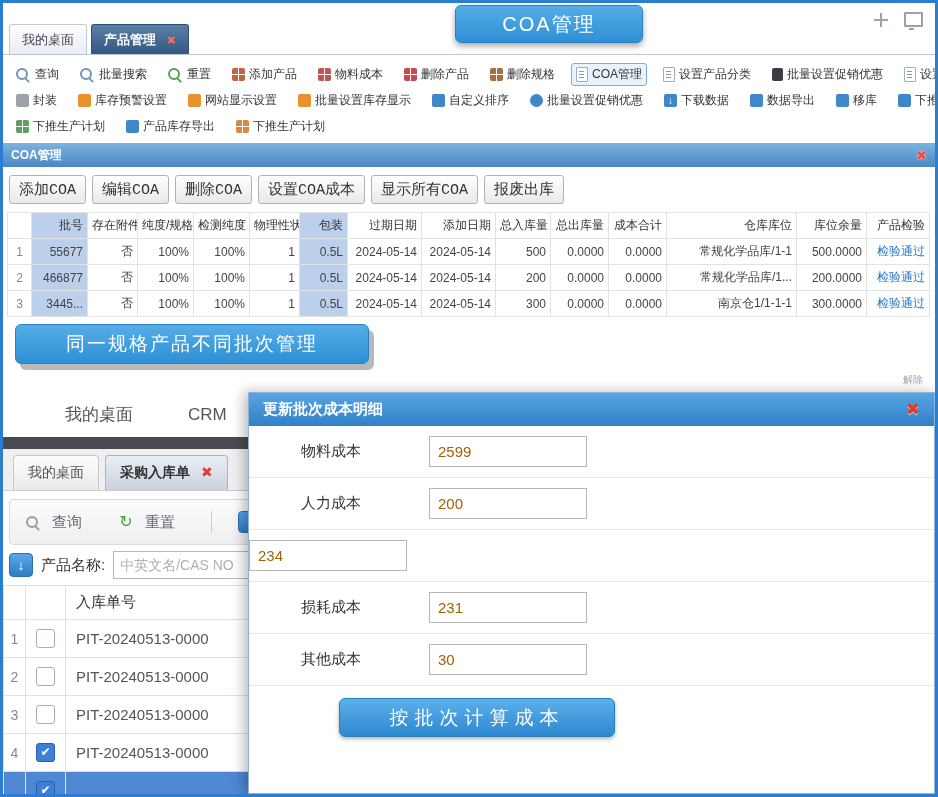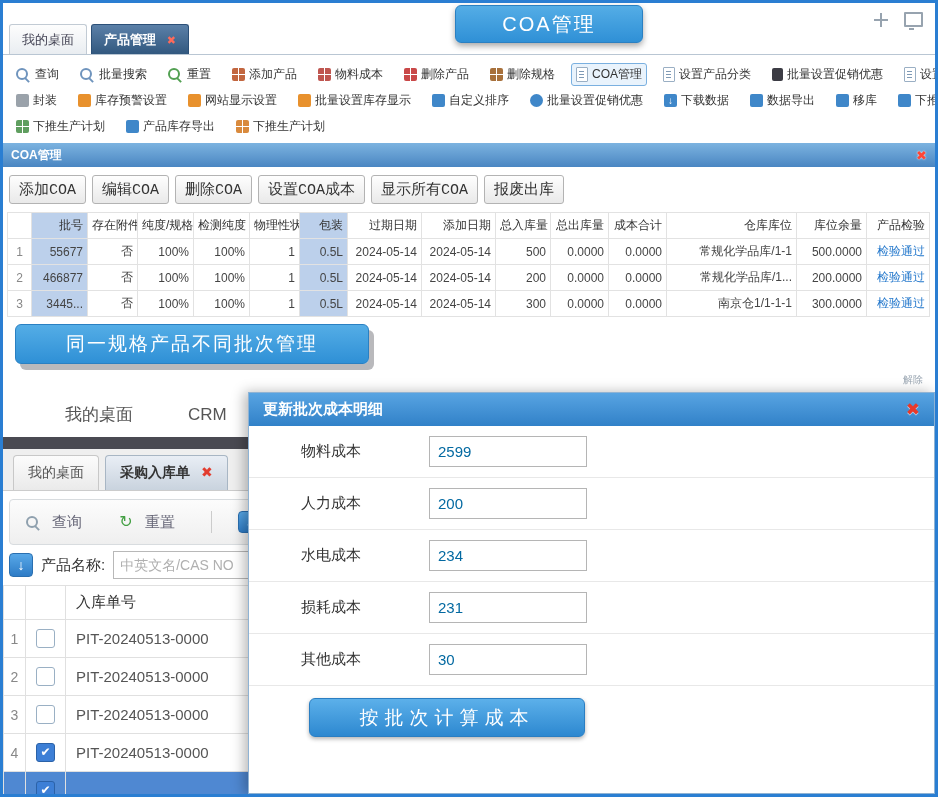--- a/index.html
+++ b/index.html
@@ -138,26 +138,26 @@
 
   
   .dialog{position:absolute;left:245px;top:389px;width:687px;height:402px;background:#fff;
     border:1px solid #8fb3d4;box-shadow:-4px 0 12px rgba(0,0,0,.28);z-index:50;box-sizing:border-box}
   .dlg-head{height:33px;background:linear-gradient(#58a4e2,#3181c8);display:flex;align-items:center;
     padding:0 14px;color:#fff;font-size:15px;font-weight:bold}
   .dlg-close{margin-left:auto;color:#e8392a;font-size:17px;font-weight:bold;cursor:pointer;
     text-shadow:0 1px 0 rgba(255,255,255,.6)}
   .dlg-row{height:51px;display:flex;align-items:center;border-bottom:1px solid #e8e8e8}
   .dlg-label{width:180px;text-align:center;padding-right:16px;font-size:15px;color:#333;box-sizing:border-box;flex:none}
-  .dlg-input{width:158px;height:31px;border:1px solid #b5b5b5;font-size:15px;padding:0 8px;color:#0369a1;
+  .dlg-input{width:158px;height:31px;border:1px solid #b5b5b5;font-size:15px;padding:0 8px;color:#a16207;
     box-sizing:border-box;font-family:inherit}
   .dlg-total{height:45px}
   .dlg-total-value{font-size:15px;color:#333}
   .dlg-btn-row{padding-top:12px}
-  .dlg-btn{display:block;margin-left:60px;width:276px;height:39px;border:1px solid #2a7ec2;border-radius:6px;
+  .dlg-btn{display:block;margin-left:90px;width:276px;height:39px;border:1px solid #2a7ec2;border-radius:6px;
     background:linear-gradient(#5cb0ea,#2d88d0);color:#fff;font-size:19px;letter-spacing:6px;
     box-shadow:0 2px 4px rgba(0,0,0,.3);cursor:pointer;font-family:inherit}
 </style>
 </head>
 <body>
 
 <div class="canvas" data-name="screen-root">
 
   <div class="tabbar" data-name="top-tab-bar">
     <div class="tabs" data-name="top-tabs">
@@ -532,21 +532,20 @@
           <span class="dlg-label" data-name="field-label">物料成本</span>
           <input class="dlg-input" type="text" data-name="cost-input" value="2599" style="">
         </div>
 
         <div class="dlg-row" data-name="dialog-field-row">
           <span class="dlg-label" data-name="field-label">人力成本</span>
           <input class="dlg-input" type="text" data-name="cost-input" value="200" style="">
         </div>
 
         <div class="dlg-row" data-name="dialog-field-row">
-          <span class="dlg-label" data-name="field-label">水电成本</span>
           <input class="dlg-input" type="text" data-name="cost-input" value="234" style="">
         </div>
 
         <div class="dlg-row" data-name="dialog-field-row">
           <span class="dlg-label" data-name="field-label">损耗成本</span>
           <input class="dlg-input" type="text" data-name="cost-input" value="231" style="">
         </div>
 
         <div class="dlg-row" data-name="dialog-field-row">
           <span class="dlg-label" data-name="field-label">其他成本</span>

